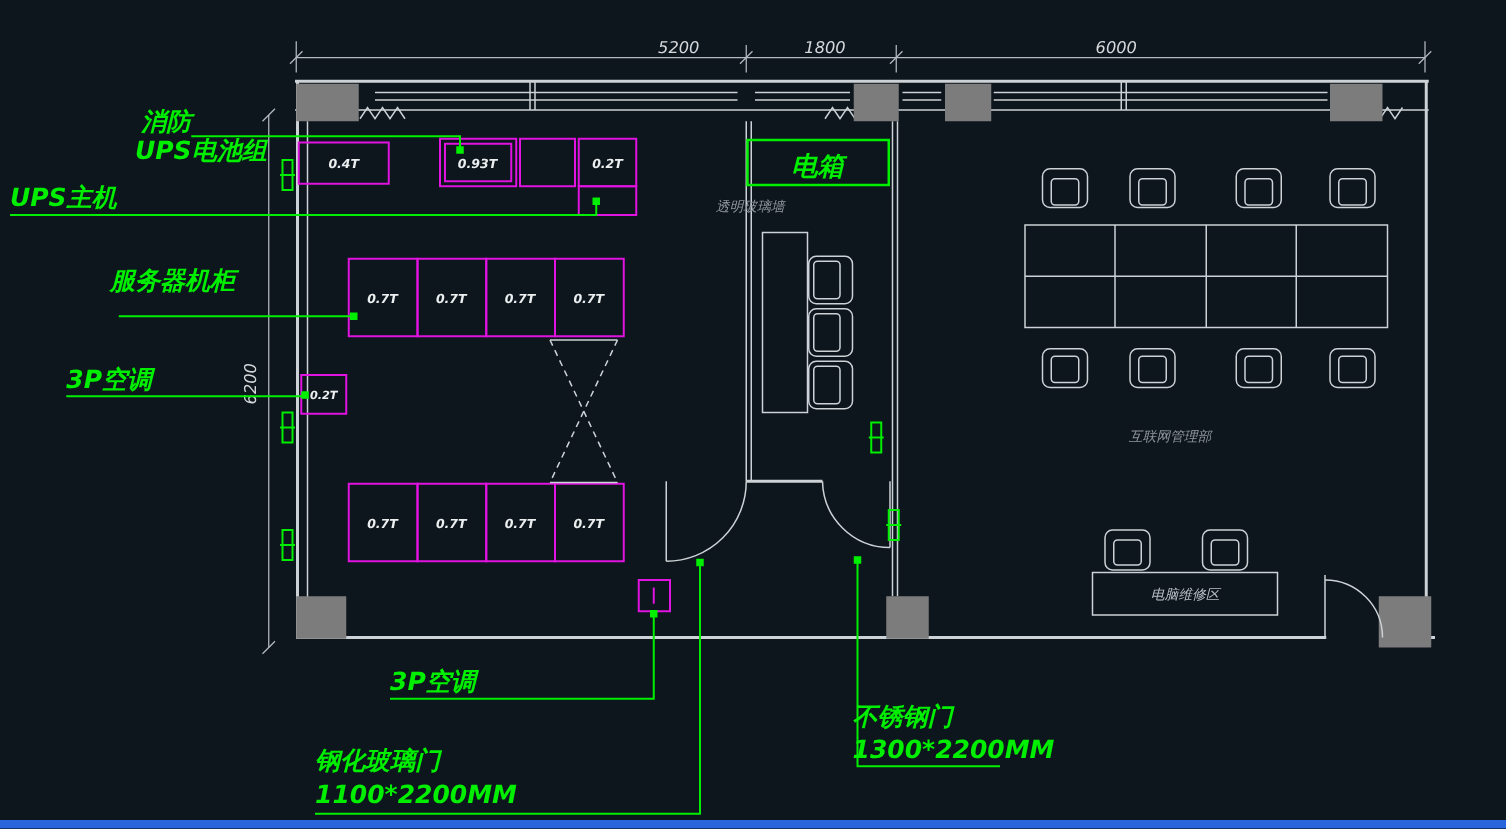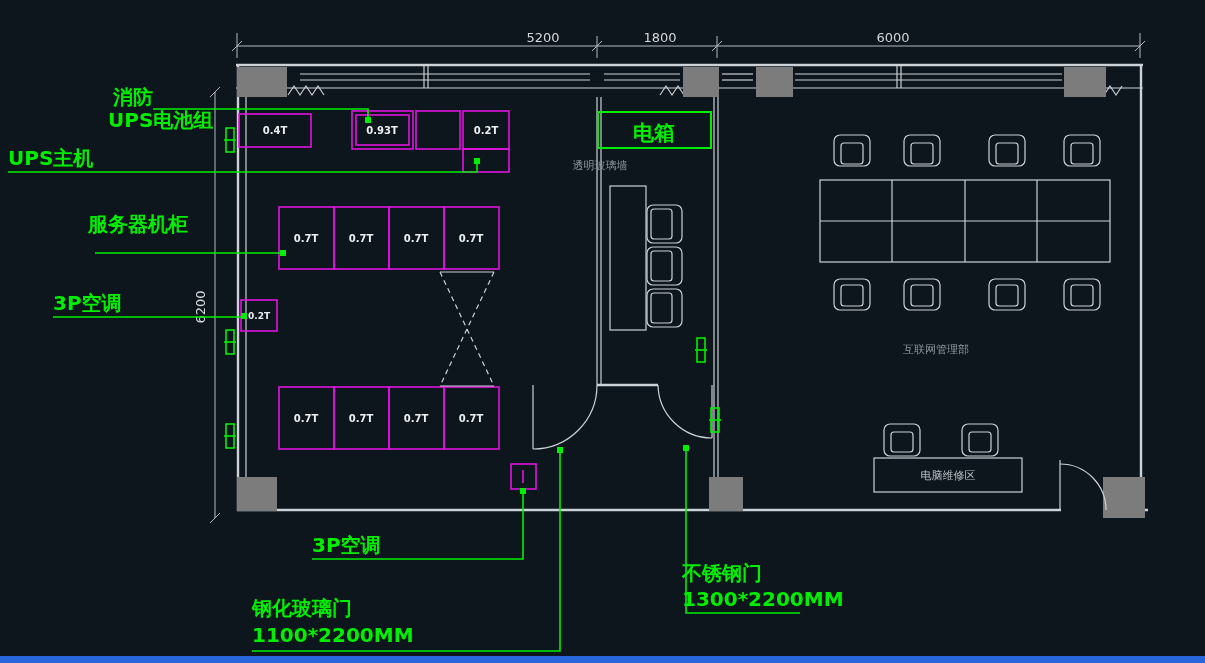--- a/index.html
+++ b/index.html
@@ -1,16 +1,16 @@
 <!DOCTYPE html>
 <html><head>
 <meta charset="utf-8">
 <style>
   html,body{margin:0;padding:0;background:#0d151d;}
-  #stage{position:relative;width:1205px;height:663px;background:#0d151d;overflow:hidden;}
+  #stage{position:relative;width:1205px;height:663px;background:#0d151d;overflow:hidden;font-style:italic;}
   svg{position:absolute;left:0;top:0;}
   svg text{font-family:"DejaVu Sans",sans-serif;}
   .w1{stroke:#ccd2d5;stroke-width:1.2;fill:none;}
   .w2{stroke:#ccd2d5;stroke-width:2.4;fill:none;}
   .dim{stroke:#b4bac0;stroke-width:1;fill:none;}
   .mag{stroke:#e013e0;stroke-width:1.6;fill:none;}
   .grn{stroke:#00ef00;stroke-width:1.6;fill:none;}
   .grn2{stroke:#00ef00;stroke-width:2;fill:none;}
   .grnf{fill:#00ef00;}
   .col{fill:#7c7c7c;}

